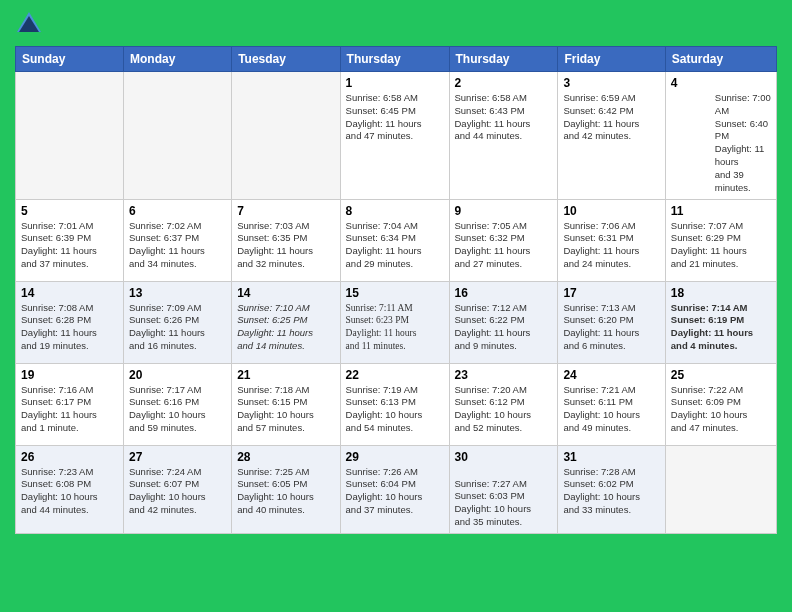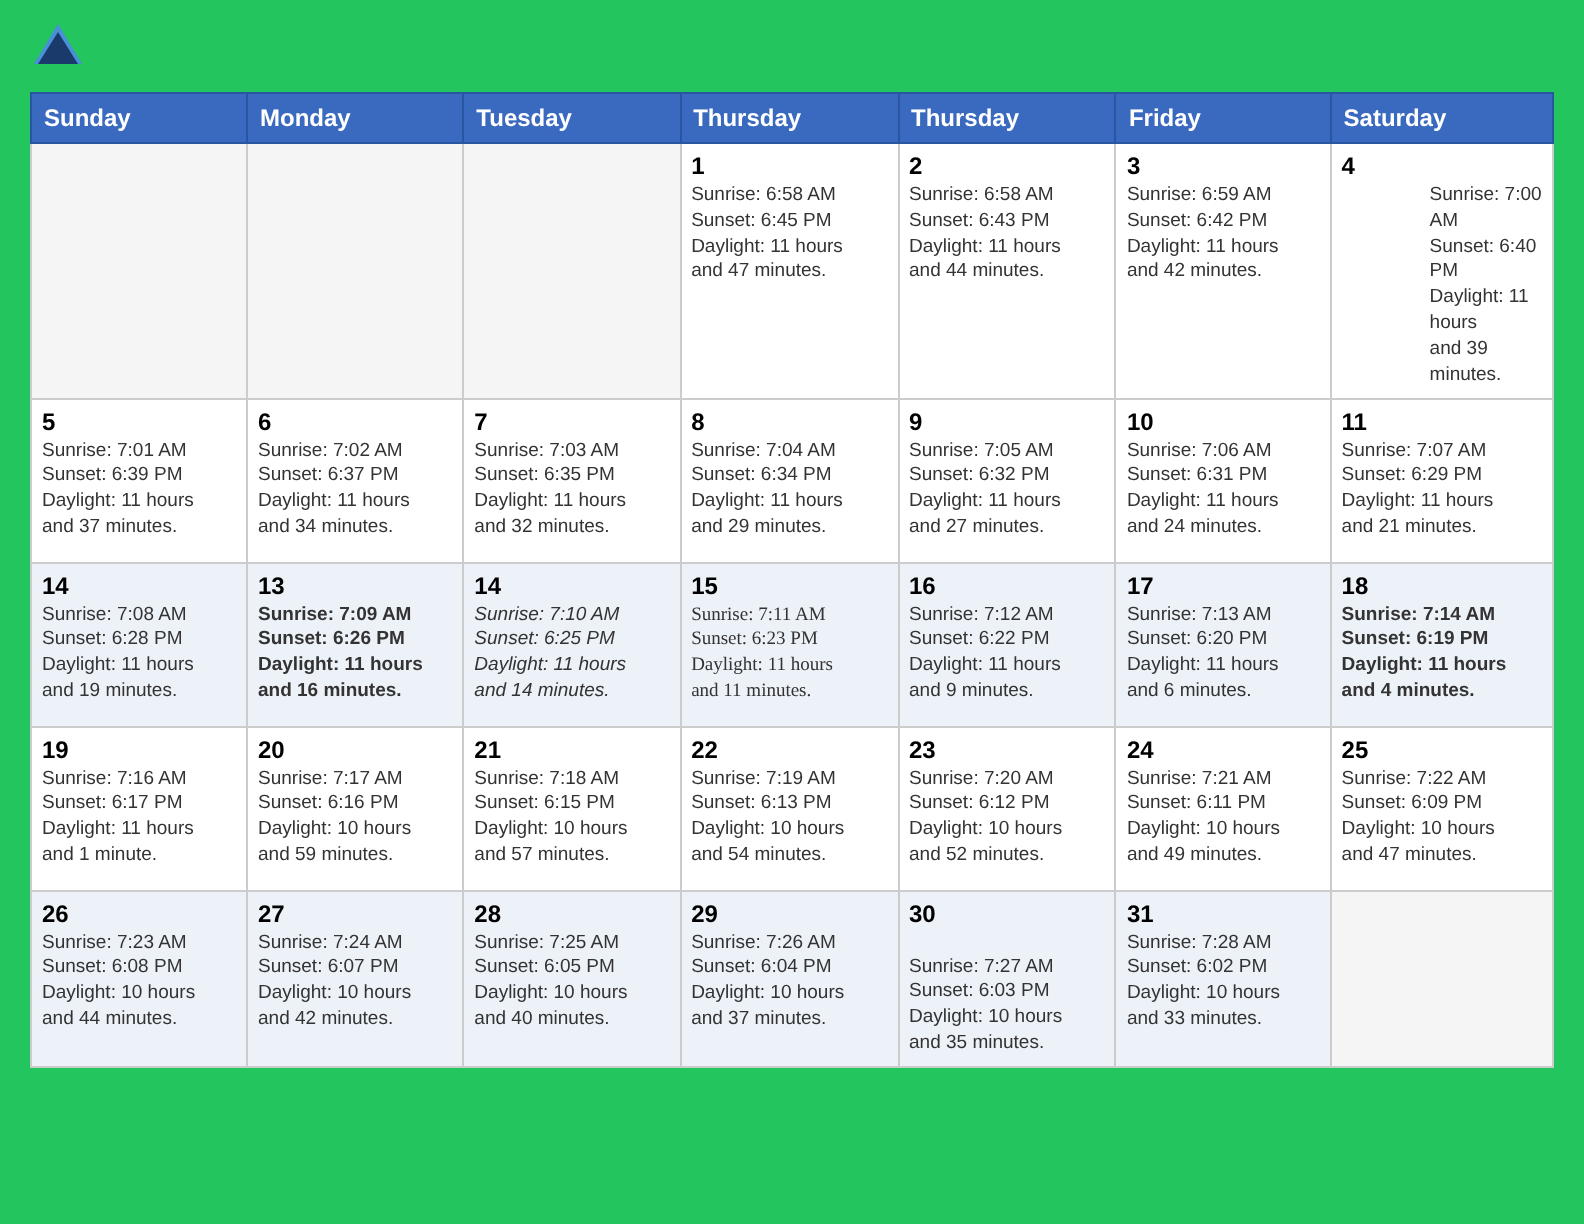--- a/index.html
+++ b/index.html
@@ -227,21 +227,21 @@
         <tr>
           <td>
             <span class="day-number">14</span>
             <div class="day-info" style="white-space: pre-line;">Sunrise: 7:08 AM
 Sunset: 6:28 PM
 Daylight: 11 hours
 and 19 minutes.</div>
           </td>
           <td>
             <span class="day-number">13</span>
-            <div class="day-info" style="white-space: pre-line; font-weight: bold;">Sunrise: 7:09 AM
+            <div class="day-info" style="white-space: pre-line;">Sunrise: 7:09 AM
 Sunset: 6:26 PM
 Daylight: 11 hours
 and 16 minutes.</div>
           </td>
           <td>
             <span class="day-number">14</span>
             <div class="day-info" style="white-space: pre-line; font-style: italic;">Sunrise: 7:10 AM
 Sunset: 6:25 PM
 Daylight: 11 hours
 and 14 minutes.</div>

